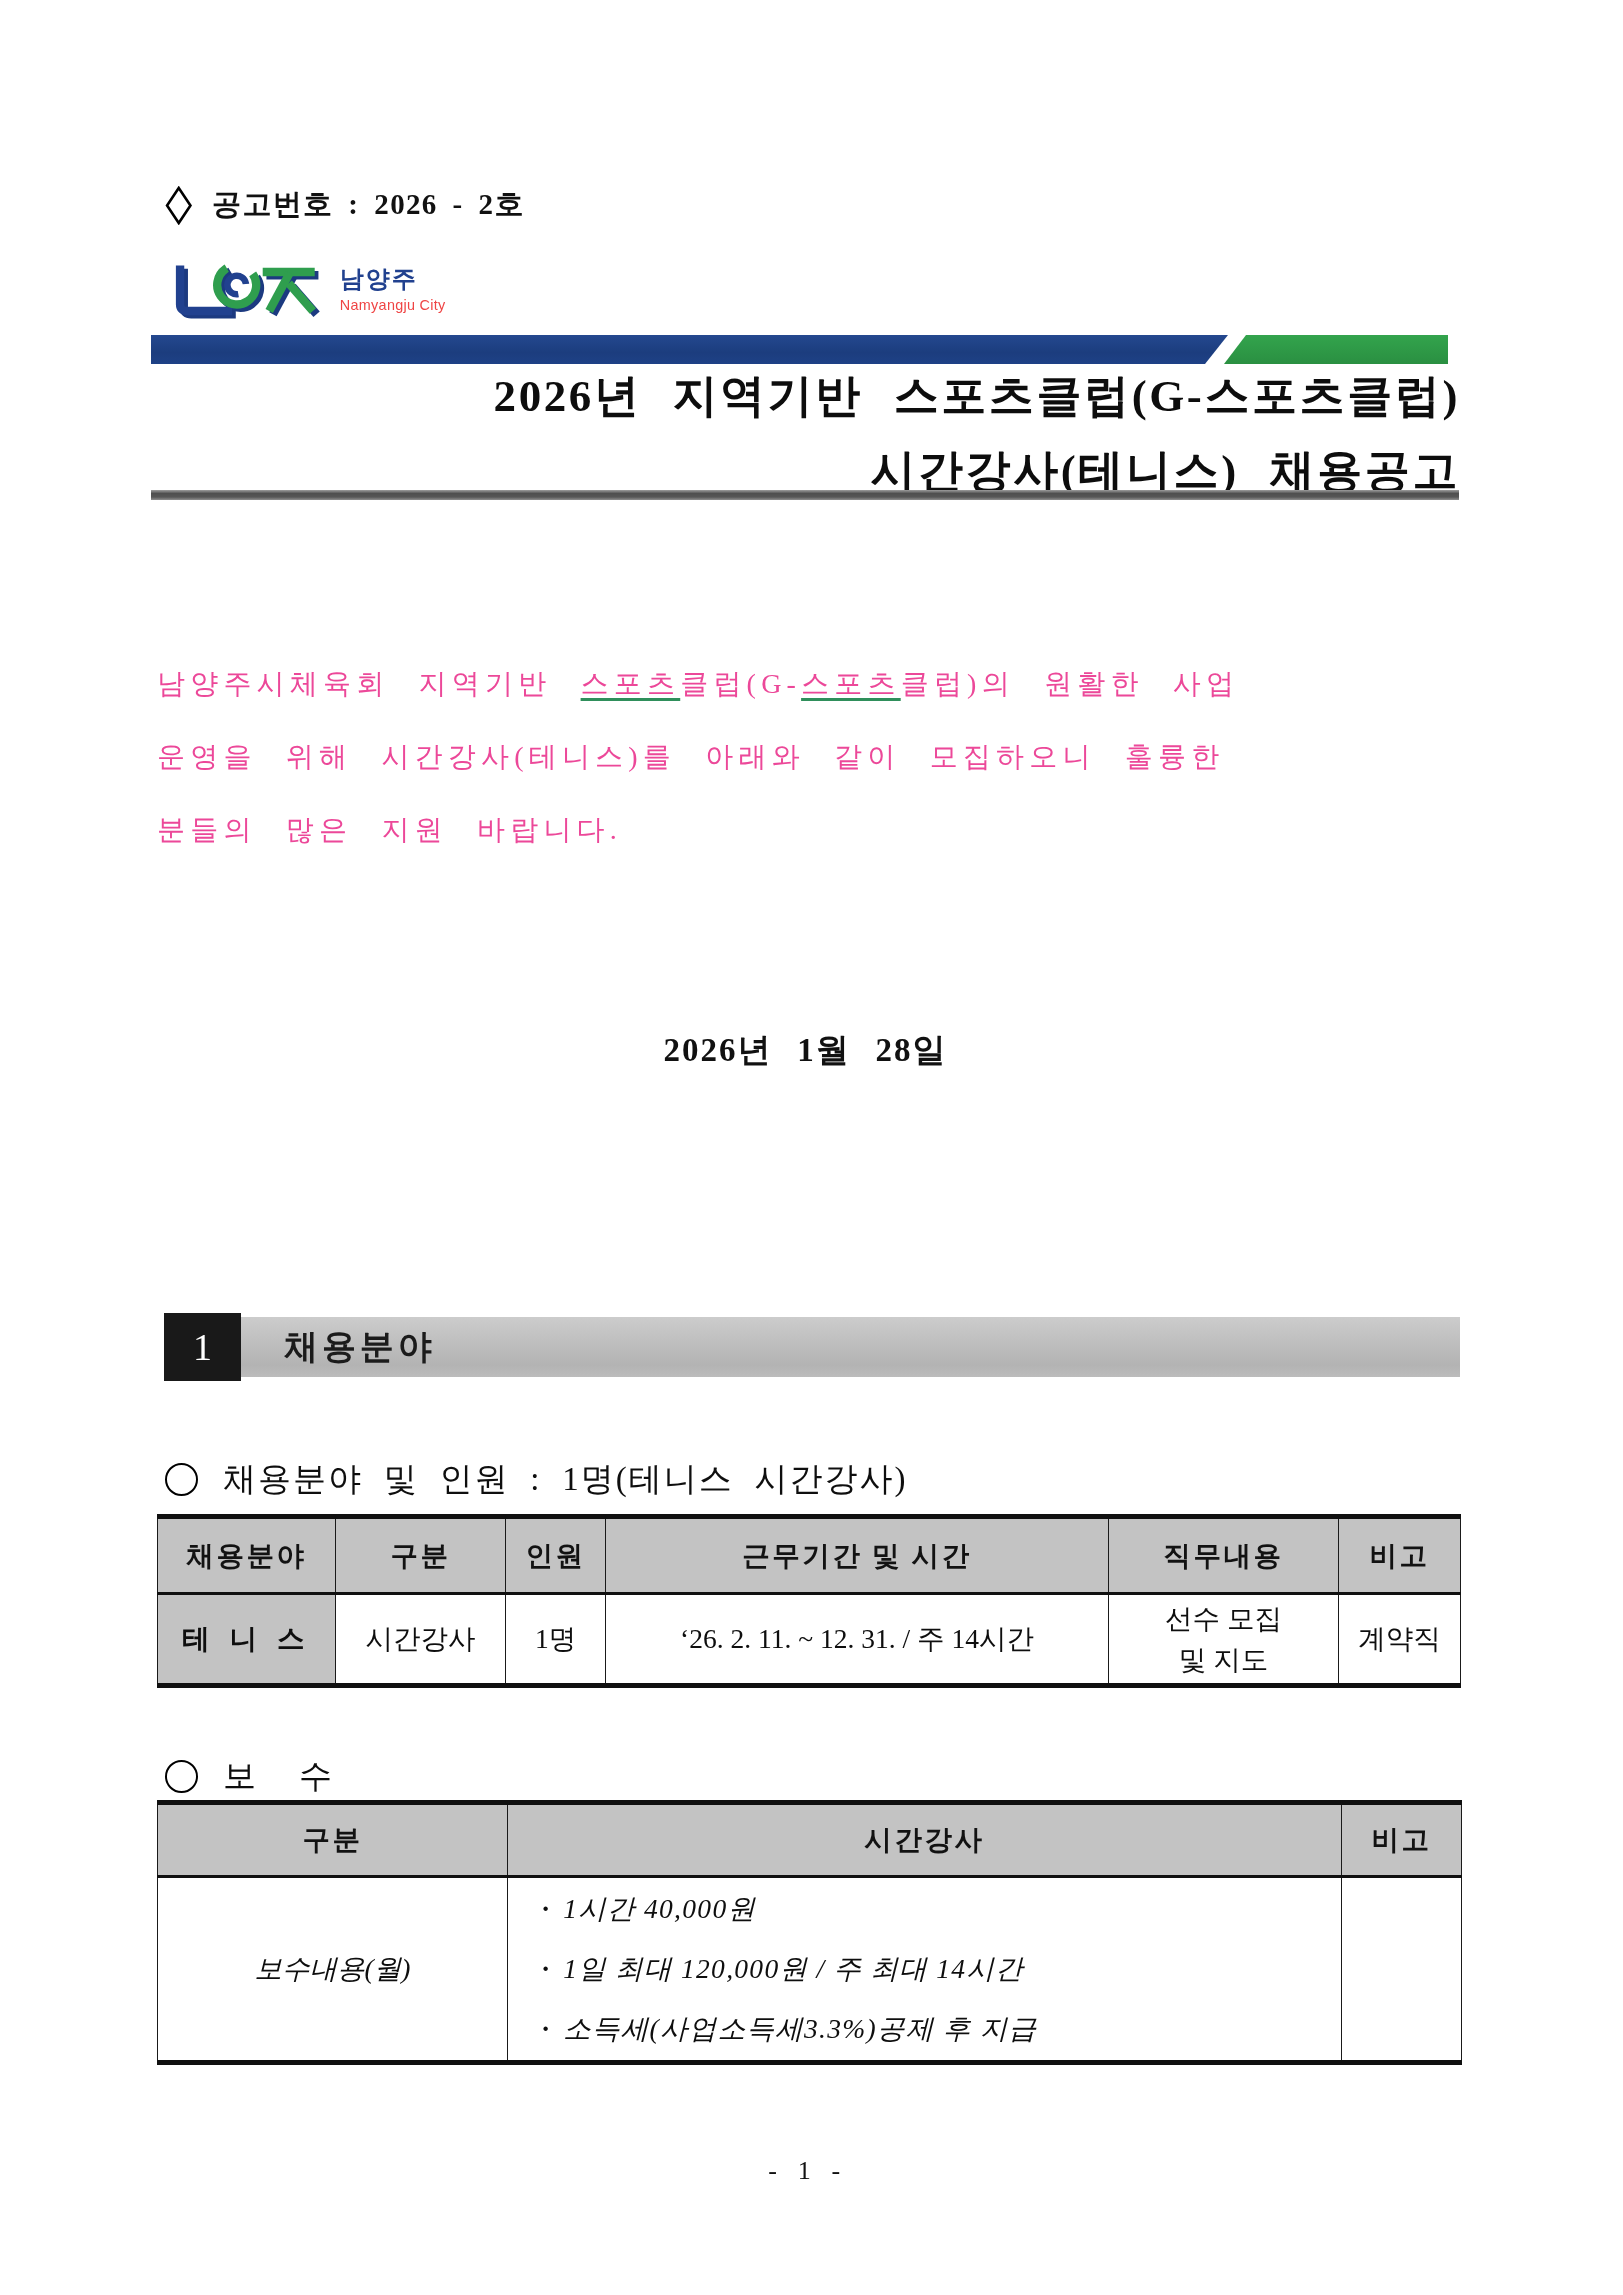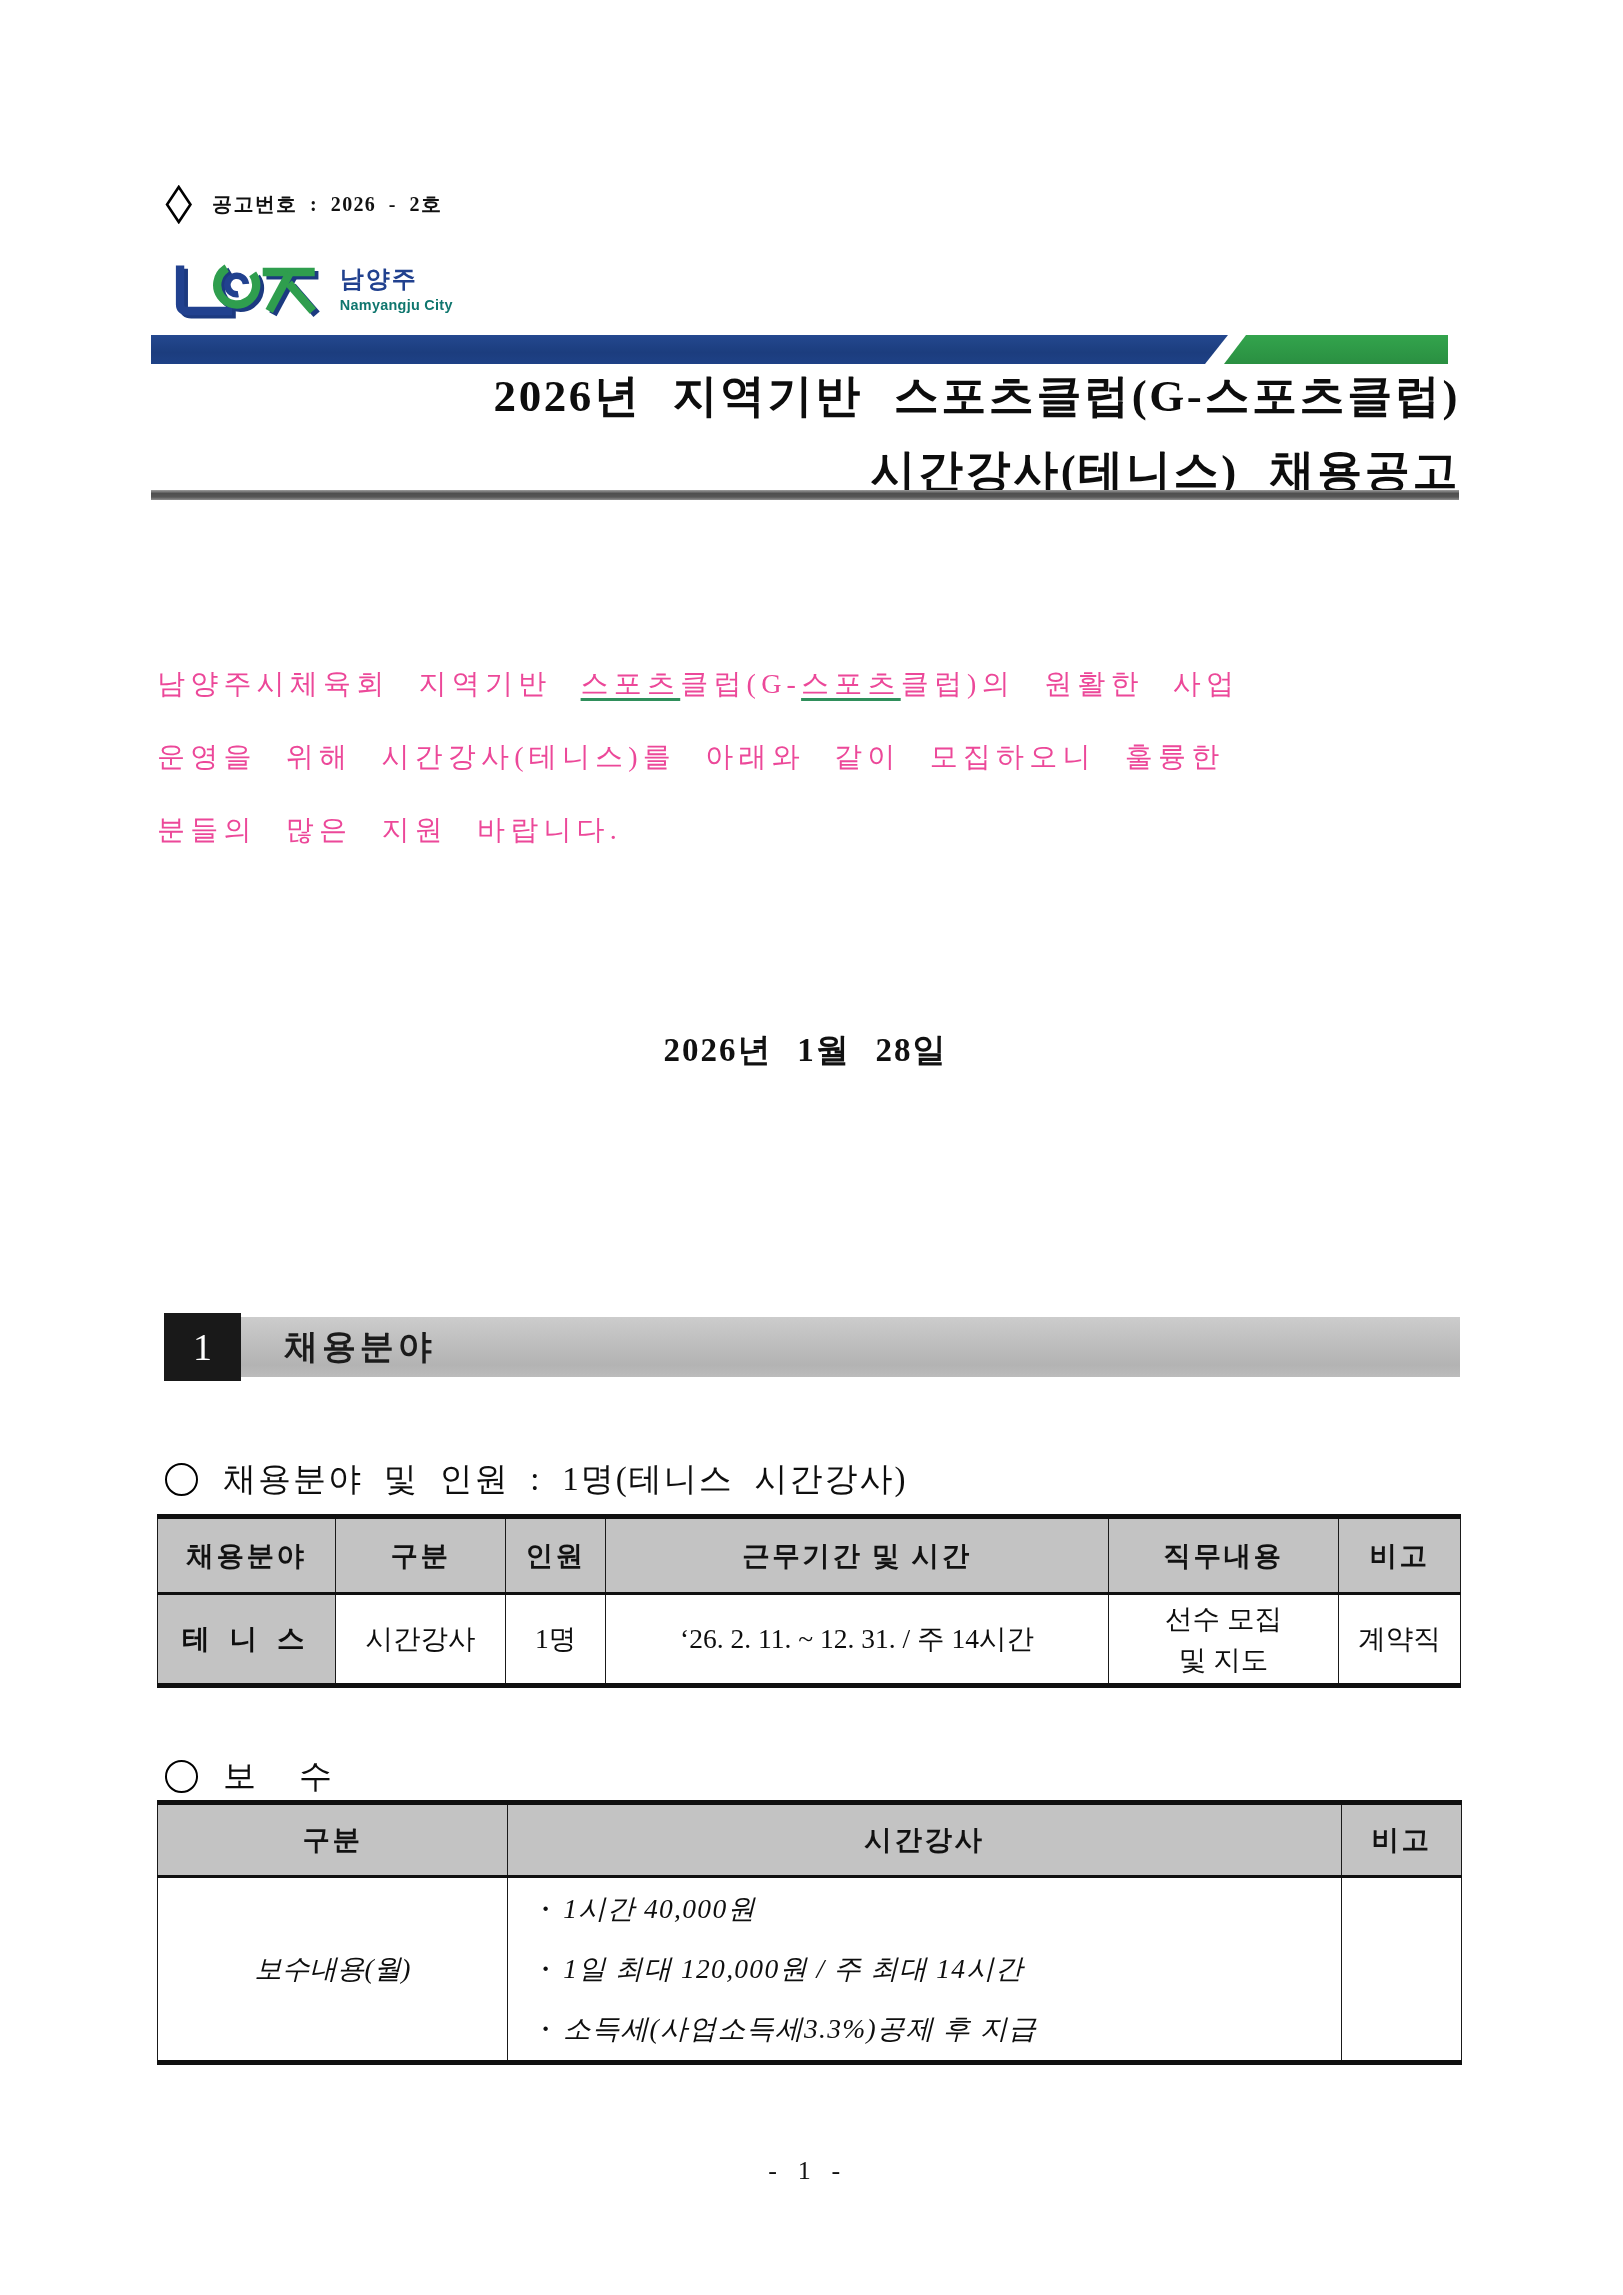--- a/index.html
+++ b/index.html
@@ -10,30 +10,30 @@
     background:#ffffff;
     font-family:"Liberation Serif","DejaVu Serif",serif;
     color:#111;
     overflow:hidden;
   }
 
   
   .notice{
     position:absolute;left:165px;top:185px;
     display:flex;align-items:center;
-    font-size:20px;font-weight:700;letter-spacing:1.3px;word-spacing:6.5px;
+    font-size:29px;font-weight:700;letter-spacing:1.3px;word-spacing:6.5px;
   }
   .notice .diamond{margin-right:19.6px;display:inline-block;line-height:0;}
 
   
   .logo{position:absolute;left:164px;top:259px;display:flex;align-items:flex-start;}
   .logo-mark{width:164px;height:65px;}
   .logo-text{margin-left:11.8px;margin-top:1.3px;font-family:"Liberation Sans","DejaVu Sans",sans-serif;}
   .logo-kr{font-size:24px;font-weight:800;color:#21418f;letter-spacing:2px;line-height:37px;}
-  .logo-en{font-size:14.4px;font-weight:700;color:#0f766e;letter-spacing:0.3px;line-height:17px;}
+  .logo-en{font-size:14.4px;font-weight:400;color:#ef4444;letter-spacing:0.3px;line-height:17px;}
 
   
   .header-bar{position:absolute;left:151px;top:335px;width:1297px;height:29px;}
   .bar-blue{position:absolute;left:0;top:0;width:1077px;height:29px;
     background:linear-gradient(to bottom,#24488f 0%,#1c3d7e 60%,#1e4186 100%);
     clip-path:polygon(0 0,1077px 0,1054px 29px,0 29px);}
   .bar-green{position:absolute;left:1073px;top:0;width:224px;height:29px;
     background:linear-gradient(to bottom,#33a44d 0%,#2a8f41 100%);
     clip-path:polygon(22px 0,224px 0,224px 29px,0 29px);}
 

